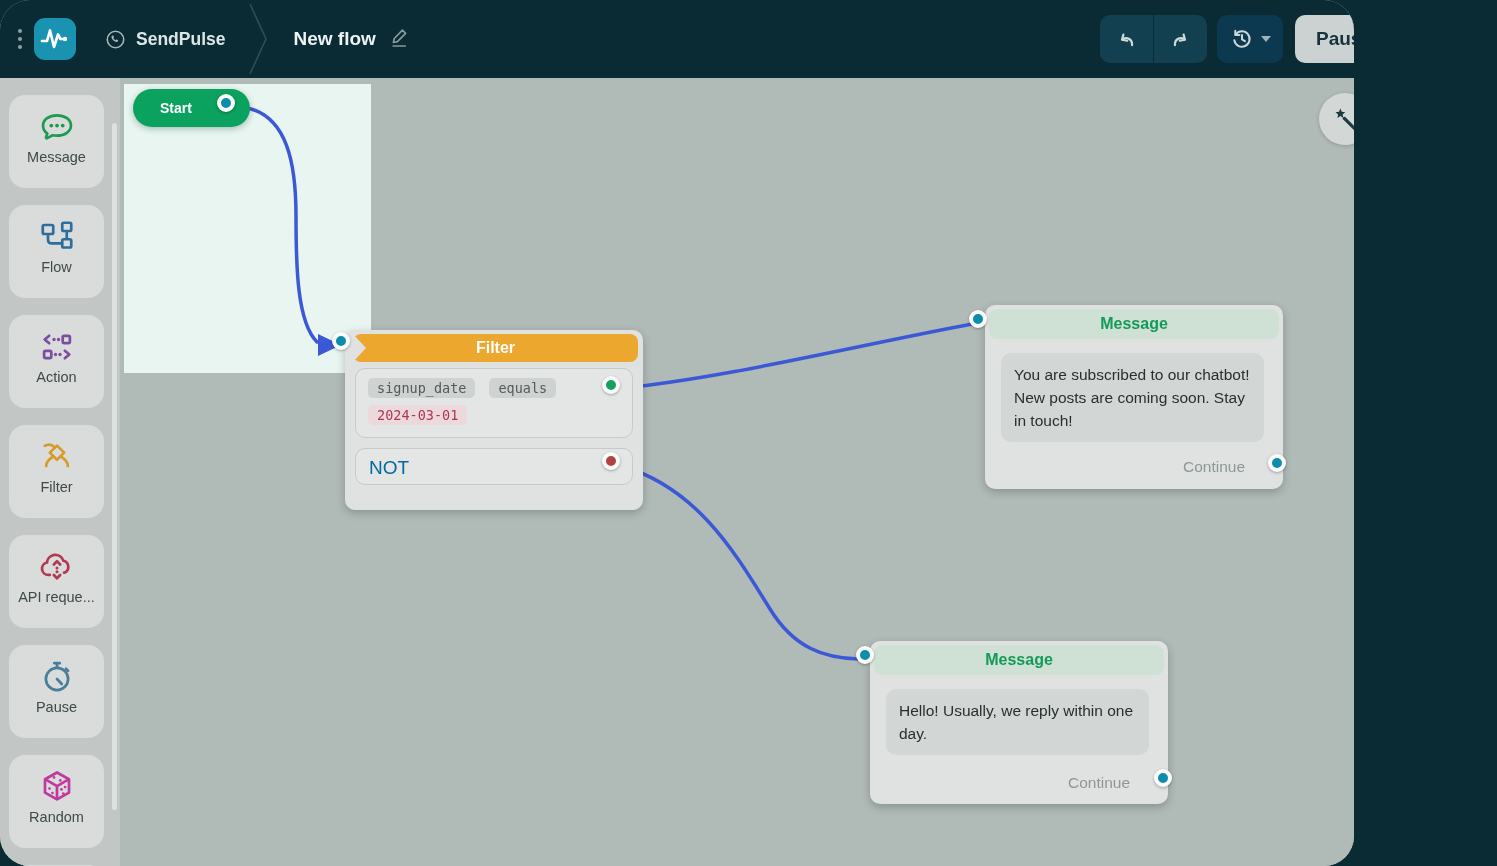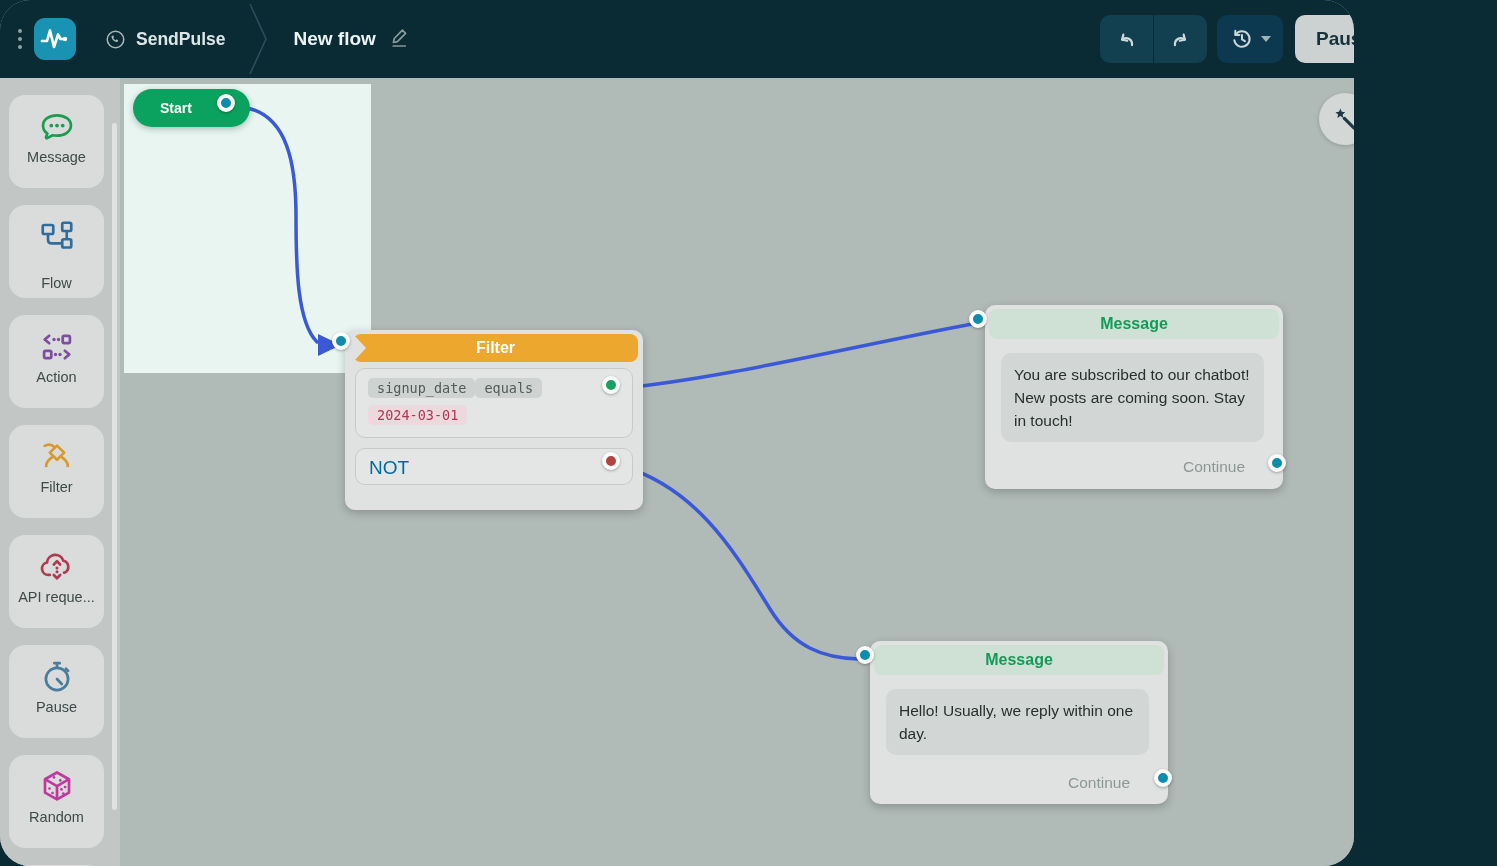--- a/index.html
+++ b/index.html
@@ -108,21 +108,21 @@
     border-radius:19px; background:#0ba15e; z-index:3; cursor:grab;
     display:flex; align-items:center; box-shadow:0 2px 6px rgba(20,60,40,.3);
   }
   .start-node .start-lbl { color:#fff; font-weight:bold; font-size:14px; margin-left:27px; }
 
   
   .filter-row {
     position:absolute; left:10px; width:278px; border:1.5px solid #c6cac9;
     border-radius:10px; background:#e4e6e5;
   }
-  .chips { padding:9px 0 0 12px; display:flex; gap:0;align-items:flex-end; }
+  .chips { padding:9px 0 0 12px; display:flex; gap:14px;align-items:flex-end; }
   .chip {
     font-family:"DejaVu Sans Mono","Liberation Mono",monospace; font-size:13.5px;
     color:#525c5b; background:#ced2d1; border-radius:5px; padding:2px 9px;
   }
   .chip-value { background:#ecd9de; color:#b13554; margin:7px 0 0 12px; display:inline-block; }
   .not-lbl { font-size:19px; color:#0369a1; padding:8px 0 0 13px; }
 
   
   .bubble {
     position:absolute; left:16px; top:48px; background:#d2d6d4; border-radius:10px;
@@ -237,21 +237,21 @@
         <svg width="36" height="36" viewBox="0 0 24 24">
           <path d="M12 4.2c5.2 0 9.3 2.9 9.3 6.8s-4.1 6.8-9.3 6.8c-1 0-2-.1-2.9-.3l-3.6 1.9c-.5.3-1-.2-.8-.7l.9-2.3c-1.8-1.2-2.9-3-2.9-5.4 0-3.9 4.1-6.8 9.3-6.8z" fill="none" stroke="#1d9b50" stroke-width="1.8" stroke-linejoin="round"></path>
           <circle cx="8.2" cy="11" r="1.25" fill="#1d9b50"></circle>
             <circle cx="12" cy="11" r="1.25" fill="#1d9b50"></circle>
             <circle cx="15.8" cy="11" r="1.25" fill="#1d9b50"></circle>
         </svg>
       </div>
       <div class="lbl">Message</div>
     </div>
 
-    <div class="side-card" style="top:127px;gap:16px;">
+    <div class="side-card" style="top:127px;">
       <div class="icn">
         <svg width="36" height="36" viewBox="0 0 24 24">
           <rect x="2.5" y="4" width="7" height="6" rx="1" fill="none" stroke="#2d6e9e" stroke-width="1.8"></rect>
           <rect x="15.5" y="2.5" width="6" height="5.5" rx="1" fill="none" stroke="#2d6e9e" stroke-width="1.8"></rect>
           <rect x="15.5" y="13.5" width="6" height="5.5" rx="1" fill="none" stroke="#2d6e9e" stroke-width="1.8"></rect>
           <path d="M6 10v3.6c0 1.6 1 2.6 2.6 2.6h6.9M18.5 8v5.5" fill="none" stroke="#2d6e9e" stroke-width="1.8"></path>
         </svg>
       </div>
       <div class="lbl">Flow</div>
     </div>

